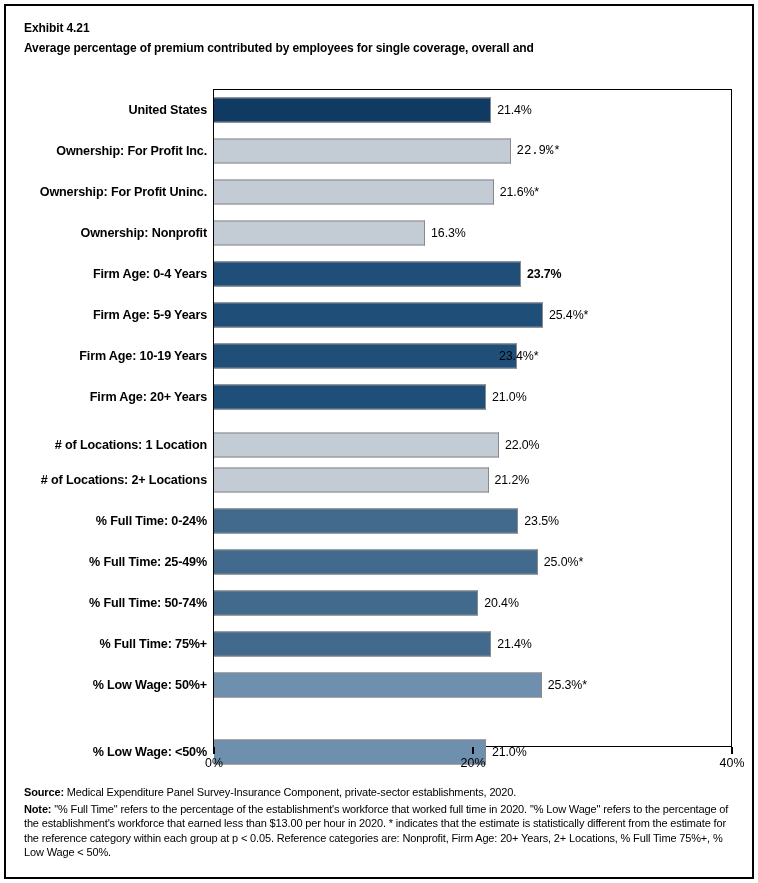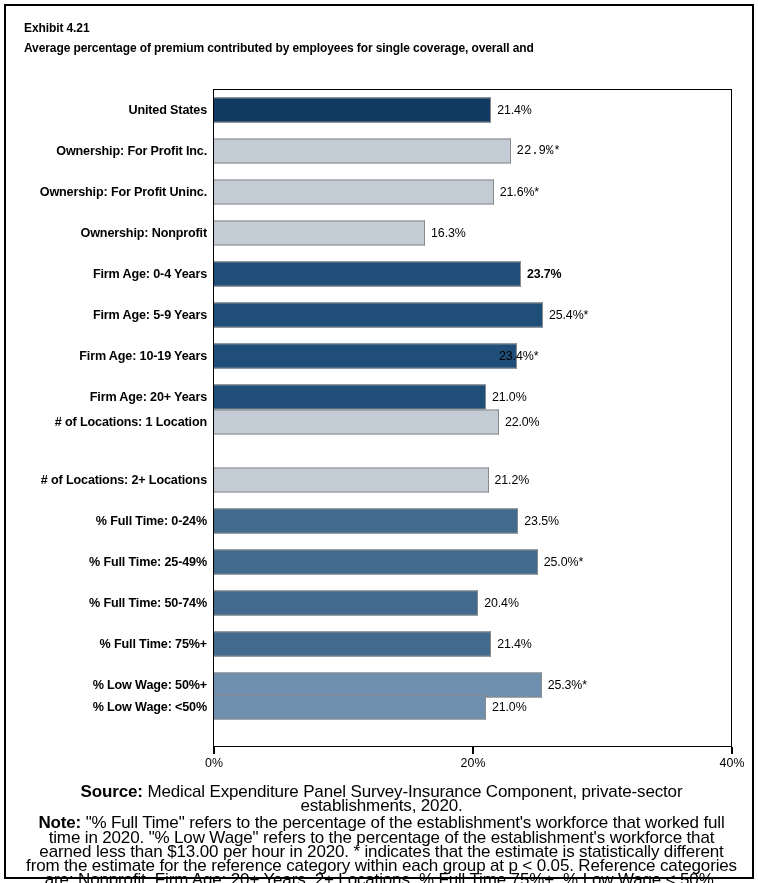--- a/index.html
+++ b/index.html
@@ -114,25 +114,25 @@
     white-space: nowrap;
   }
   
   #footnotes {
     position: absolute;
     left: 18px;
     top: 779px;
     width: 715px;
   }
   .fn {
-    font-size: 17px;
+    font-size: 11px;
     line-height: 14.2px;
     letter-spacing: -0.15px;
     margin-bottom: 3px;
-    text-align: center;
+    text-align: left;
   }
   .fn-label { font-weight: bold; }
 </style>
 </head>
 <body>
 
 <div id="page">
 
   <div id="title-block">
     <div class="title-line">Exhibit 4.21</div>
@@ -175,21 +175,21 @@
         <div class="row" style="top: 246.75px; height: 41.125px;">
           <div class="cat-label">Firm Age: 10-19 Years</div>
           <div class="bar" style="width: 303.03px; background: rgb(31, 78, 121);"></div>
           <div class="bar-value" style="left: 493px;">23.4%*</div>
         </div>
         <div class="row" style="top: 287.875px; height: 41.125px;">
           <div class="cat-label">Firm Age: 20+ Years</div>
           <div class="bar" style="width: 271.95px; background: rgb(31, 78, 121);"></div>
           <div class="bar-value" style="left: 485.95px;">21.0%</div>
         </div>
-        <div class="row" style="top: 312px; height: 41.125px;">
+        <div class="row" style="top: 335px; height: 41.125px;">
           <div class="cat-label"># of Locations: 1 Location</div>
           <div class="bar" style="width: 284.9px; background: rgb(195, 203, 212);"></div>
           <div class="bar-value" style="left: 498.9px;">22.0%</div>
         </div>
         <div class="row" style="top: 370.125px; height: 41.125px;">
           <div class="cat-label"># of Locations: 2+ Locations</div>
           <div class="bar" style="width: 274.54px; background: rgb(195, 203, 212);"></div>
           <div class="bar-value" style="left: 488.54px;">21.2%</div>
         </div>
         <div class="row" style="top: 411.25px; height: 41.125px;">
@@ -210,21 +210,21 @@
         <div class="row" style="top: 534.625px; height: 41.125px;">
           <div class="cat-label">% Full Time: 75%+</div>
           <div class="bar" style="width: 277.13px; background: rgb(65, 106, 140);"></div>
           <div class="bar-value" style="left: 491.13px;">21.4%</div>
         </div>
         <div class="row" style="top: 575.75px; height: 41.125px;">
           <div class="cat-label">% Low Wage: 50%+</div>
           <div class="bar" style="width: 327.635px; background: rgb(110, 143, 174);"></div>
           <div class="bar-value" style="left: 541.635px;">25.3%*</div>
         </div>
-        <div class="row" style="top: 597px; height: 41.125px;">
+        <div class="row" style="top: 642px; height: 41.125px;">
           <div class="cat-label">% Low Wage: &lt;50%</div>
           <div class="bar" style="width: 271.95px; background: rgb(110, 143, 174);"></div>
           <div class="bar-value" style="left: 485.95px;">21.0%</div>
         </div>
       </div>
     <div id="x-axis">
         <div class="tick" style="left: 0.25px;"></div>
         <div class="tick-label" style="left: 1px;">0%</div>
         <div class="tick" style="left: 259.25px;"></div>
         <div class="tick-label" style="left: 260px;">20%</div>

